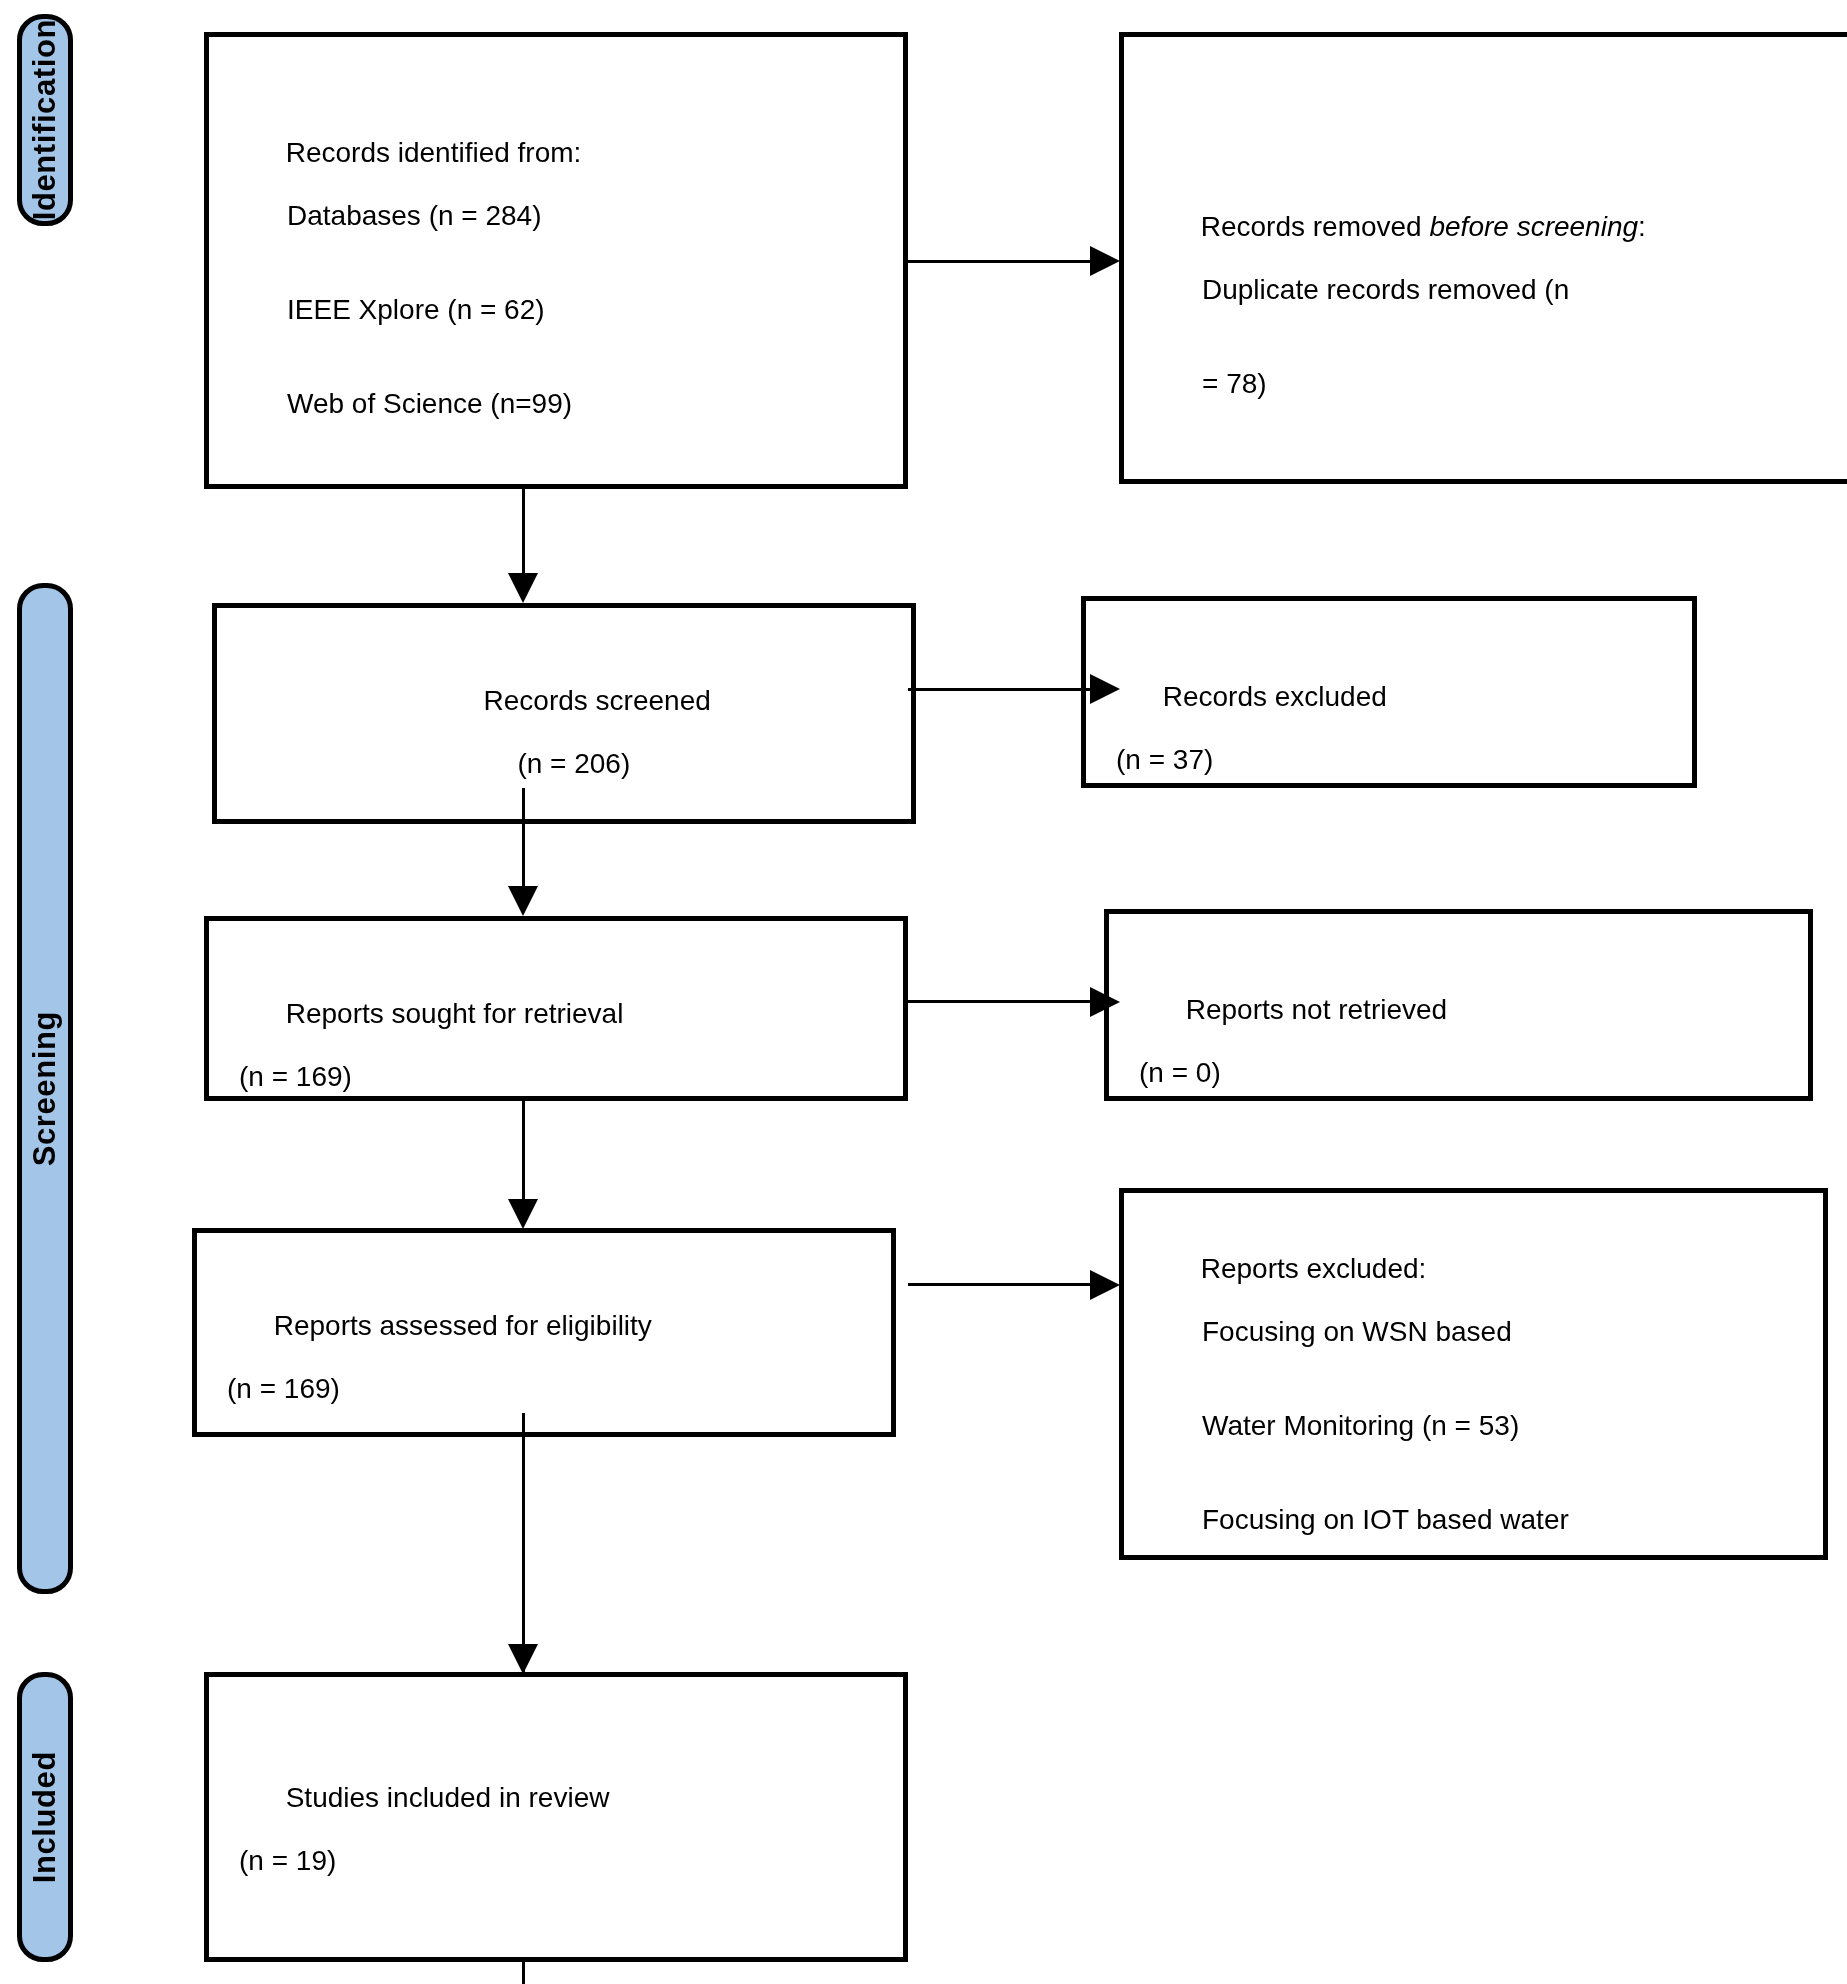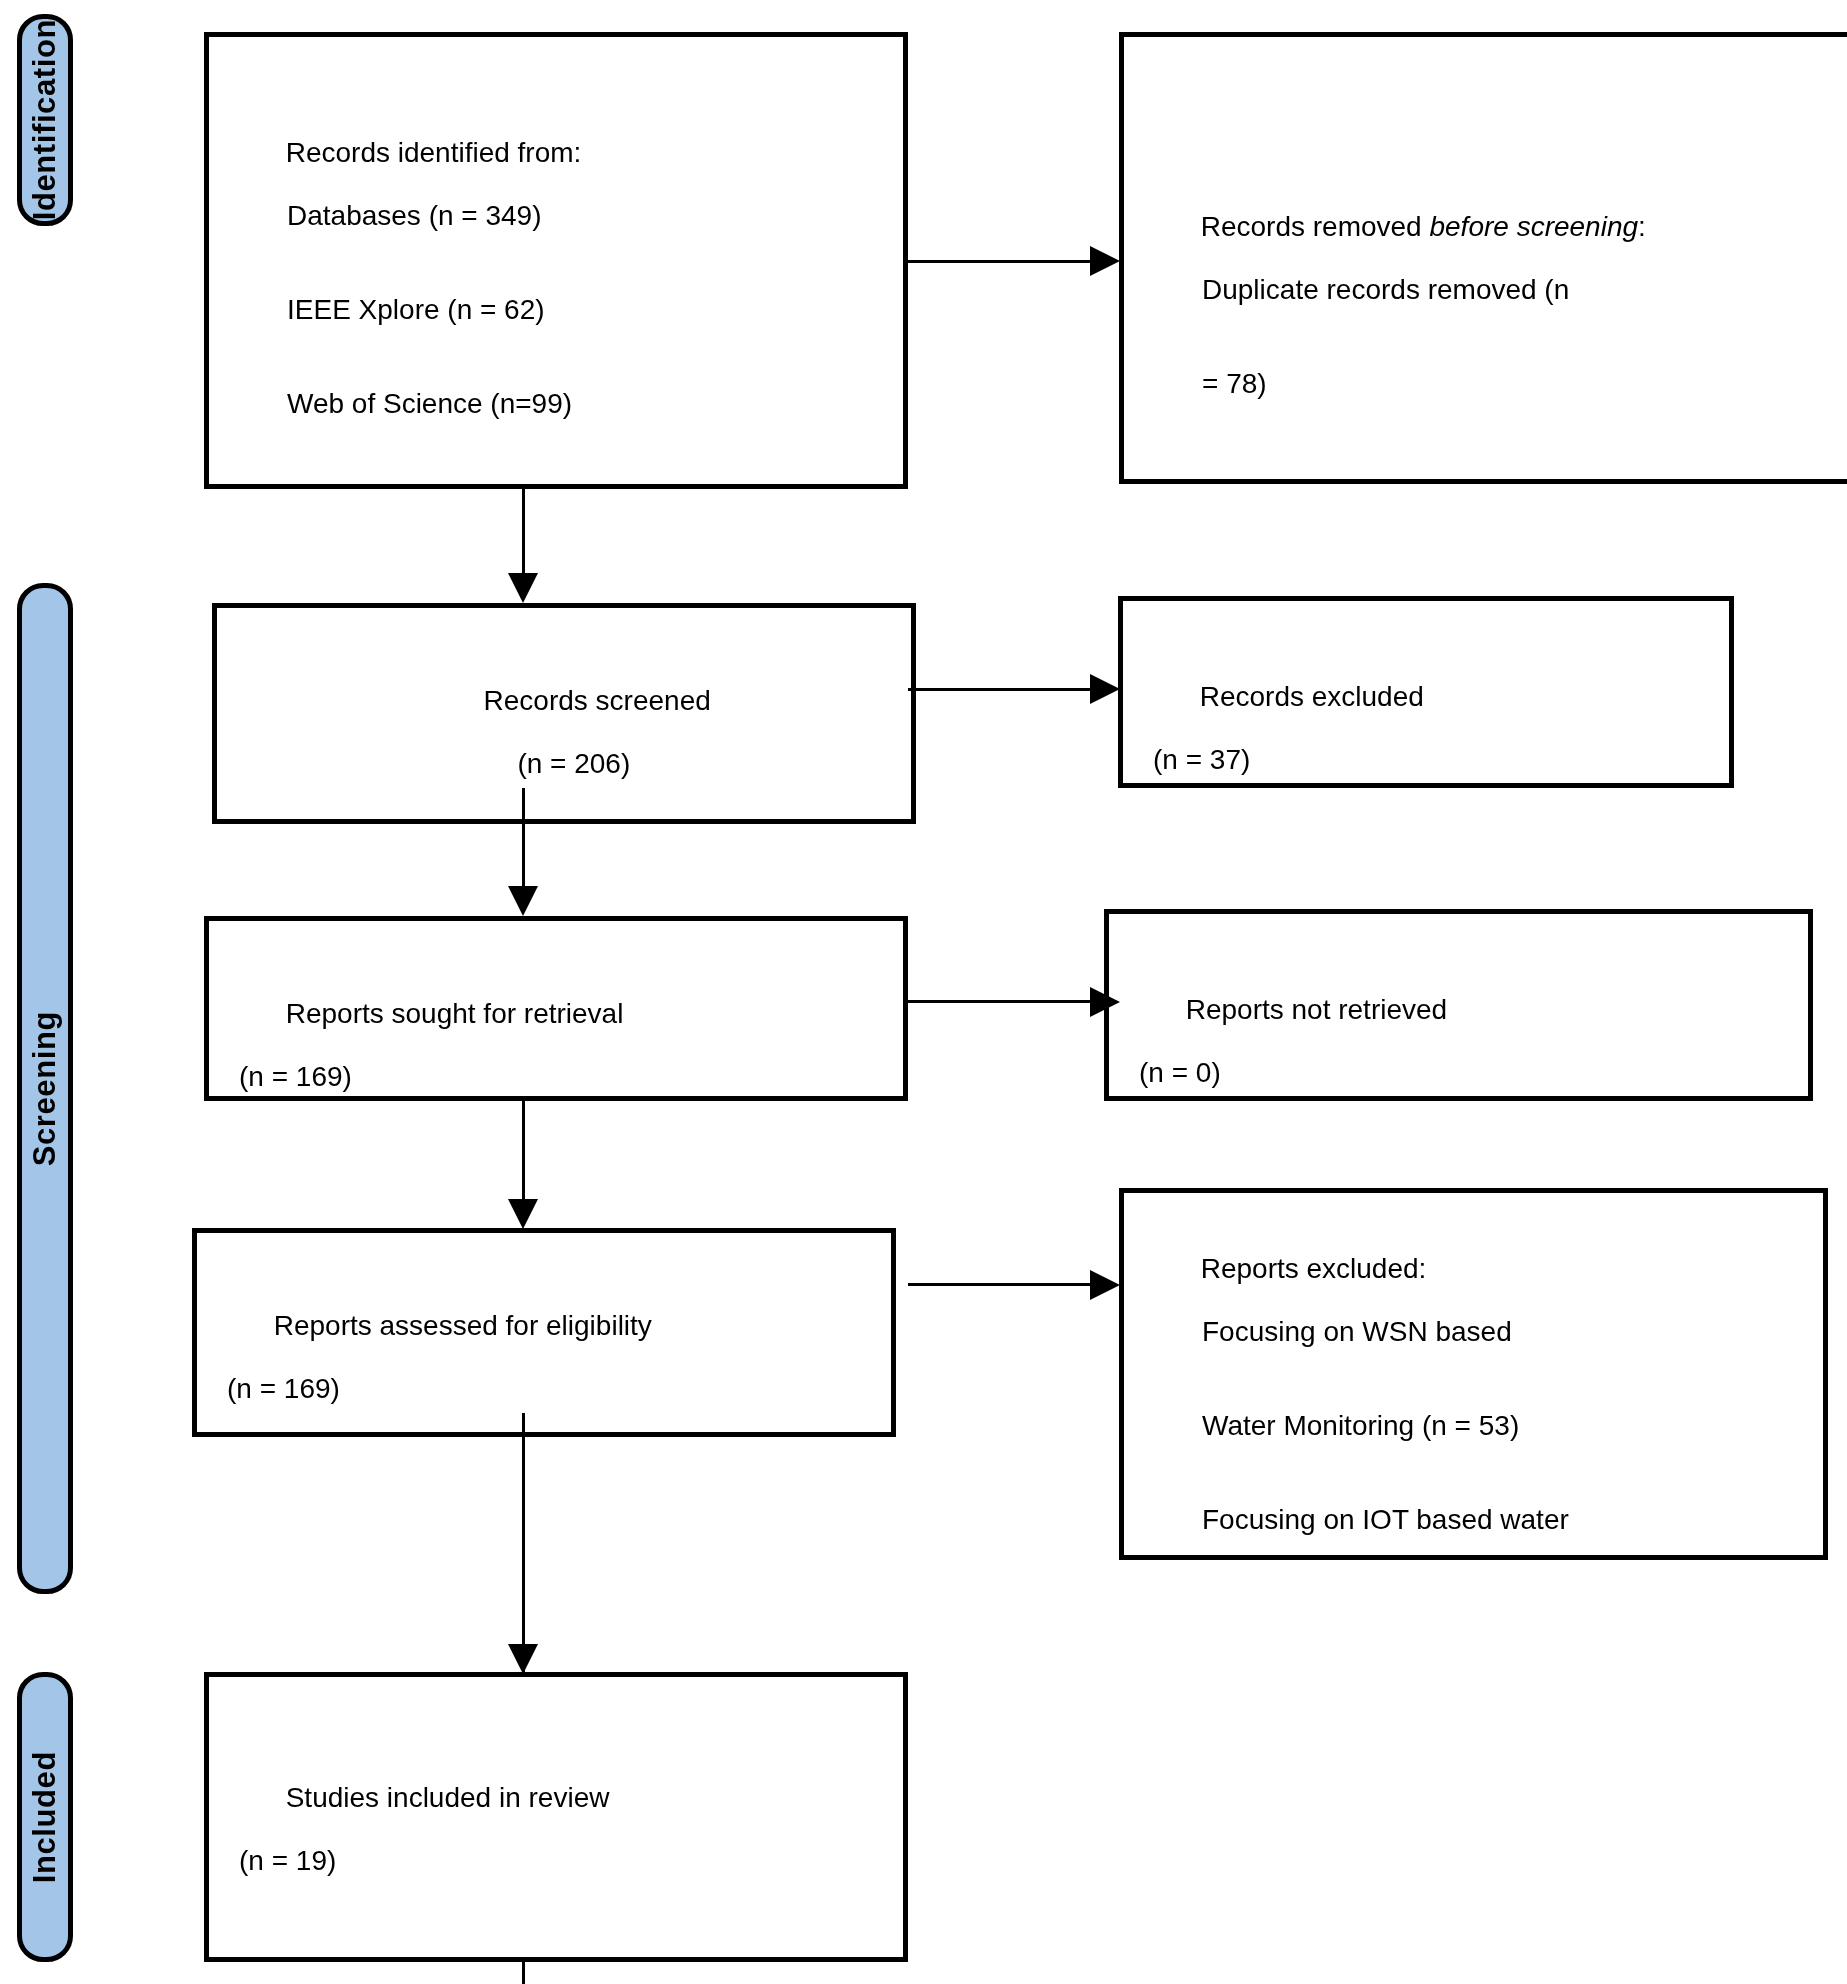--- a/index.html
+++ b/index.html
@@ -89,21 +89,21 @@
     <span class="plabel">Screening</span>
   </div>
 
   <div class="phase" style="left:17px; top:1672px; width:56px; height:290px;">
     <span class="plabel">Included</span>
   </div>
 
   <div class="fbox" style="left:204px; top:32px; width:704px; height:457px;">
     <div class="btext" style="top:69px;">
       <span>Records identified from:</span>
-      <span class="indent">Databases (n = 349)</span>
+      <span class="indent">Databases (n = 284)</span>
       <span class="indent">IEEE Xplore (n = 62)</span>
       <span class="indent">Web of Science (n=99)</span>
       
       
       
     </div>
   </div>
 
   <div class="fbox" style="left:1119px; top:32px; width:856px; height:452px;">
     <div class="btext" style="top:143px;">
@@ -119,21 +119,21 @@
   <div class="vline" style="left:522px; top:489px; width:2.9px; height:86px;"></div>
   <div class="arrow-down" style="left:508px; top:573px;"></div>
 
   <div class="fbox" style="left:212px; top:603px; width:704px; height:221px;text-align:center;">
     <div class="btext" style="top:46px;">
       <span>Records screened</span>
       <span style="display:block;">(n = 206)</span>
     </div>
   </div>
 
-  <div class="fbox" style="left:1118px; top:596px; width:616px; height:192px;">
+  <div class="fbox" style="left:1081px; top:596px; width:616px; height:192px;">
     <div class="btext" style="top:49px;">
       <span>Records excluded</span>
       <span style="display:block;">(n = 37)</span>
     </div>
   </div>
 
   <div class="hline" style="left:908px; top:688px; width:182px;"></div>
   <div class="arrow-right" style="left:1090px; top:674px;"></div>
 
   <div class="vline" style="left:522px; top:788px; width:2.9px; height:100px;"></div>

